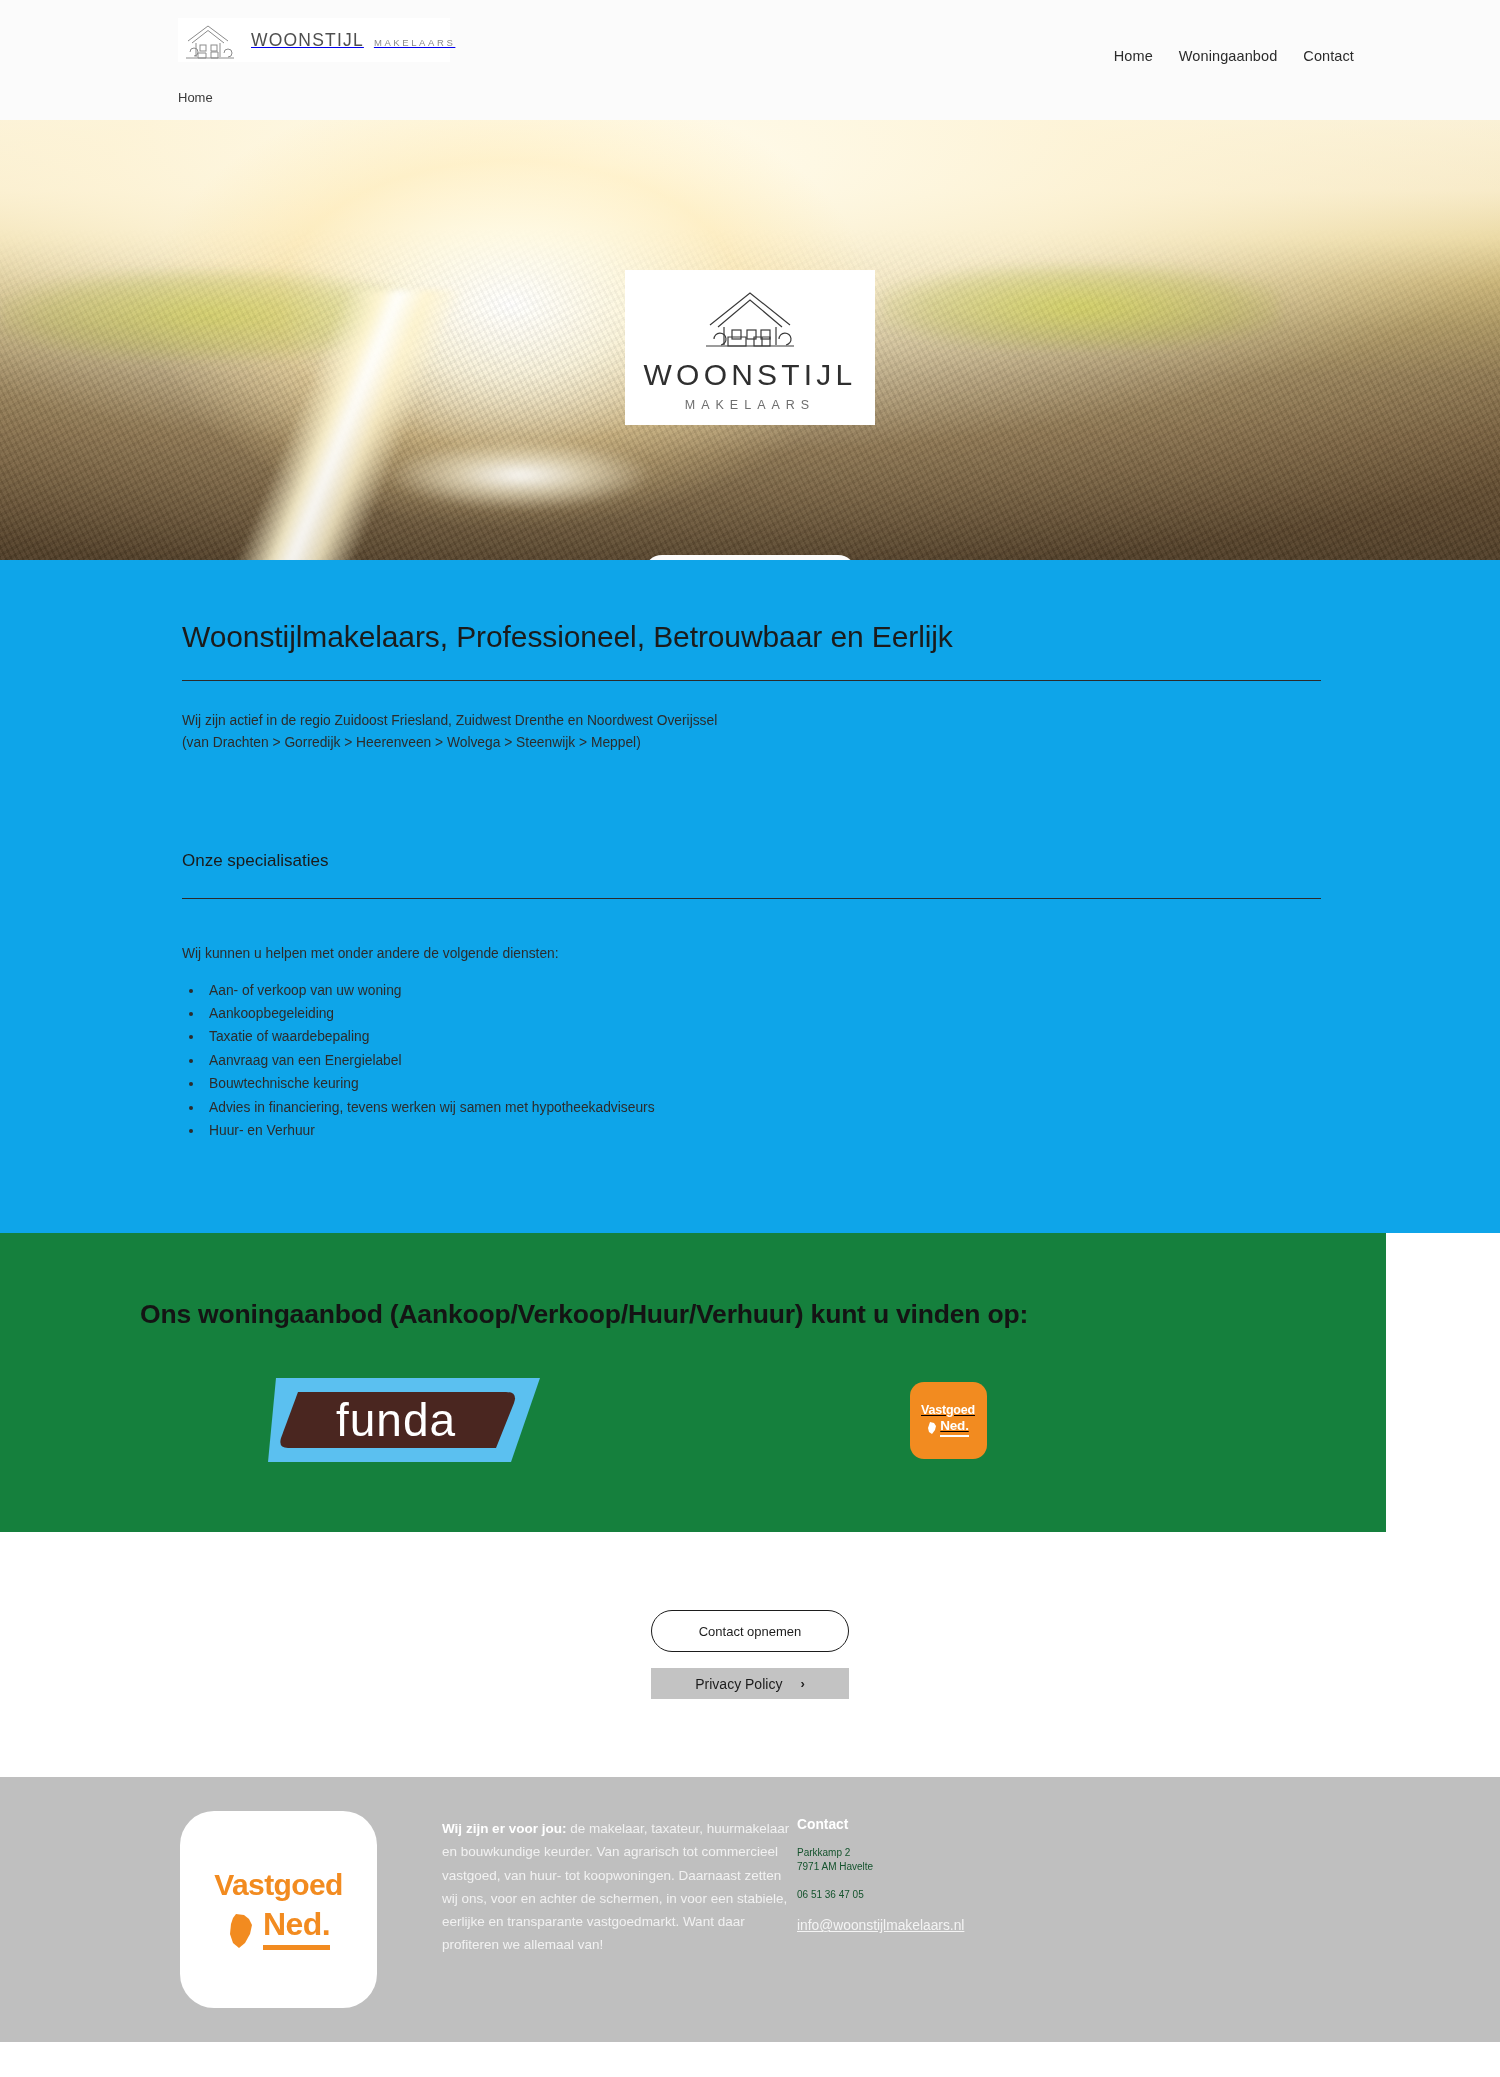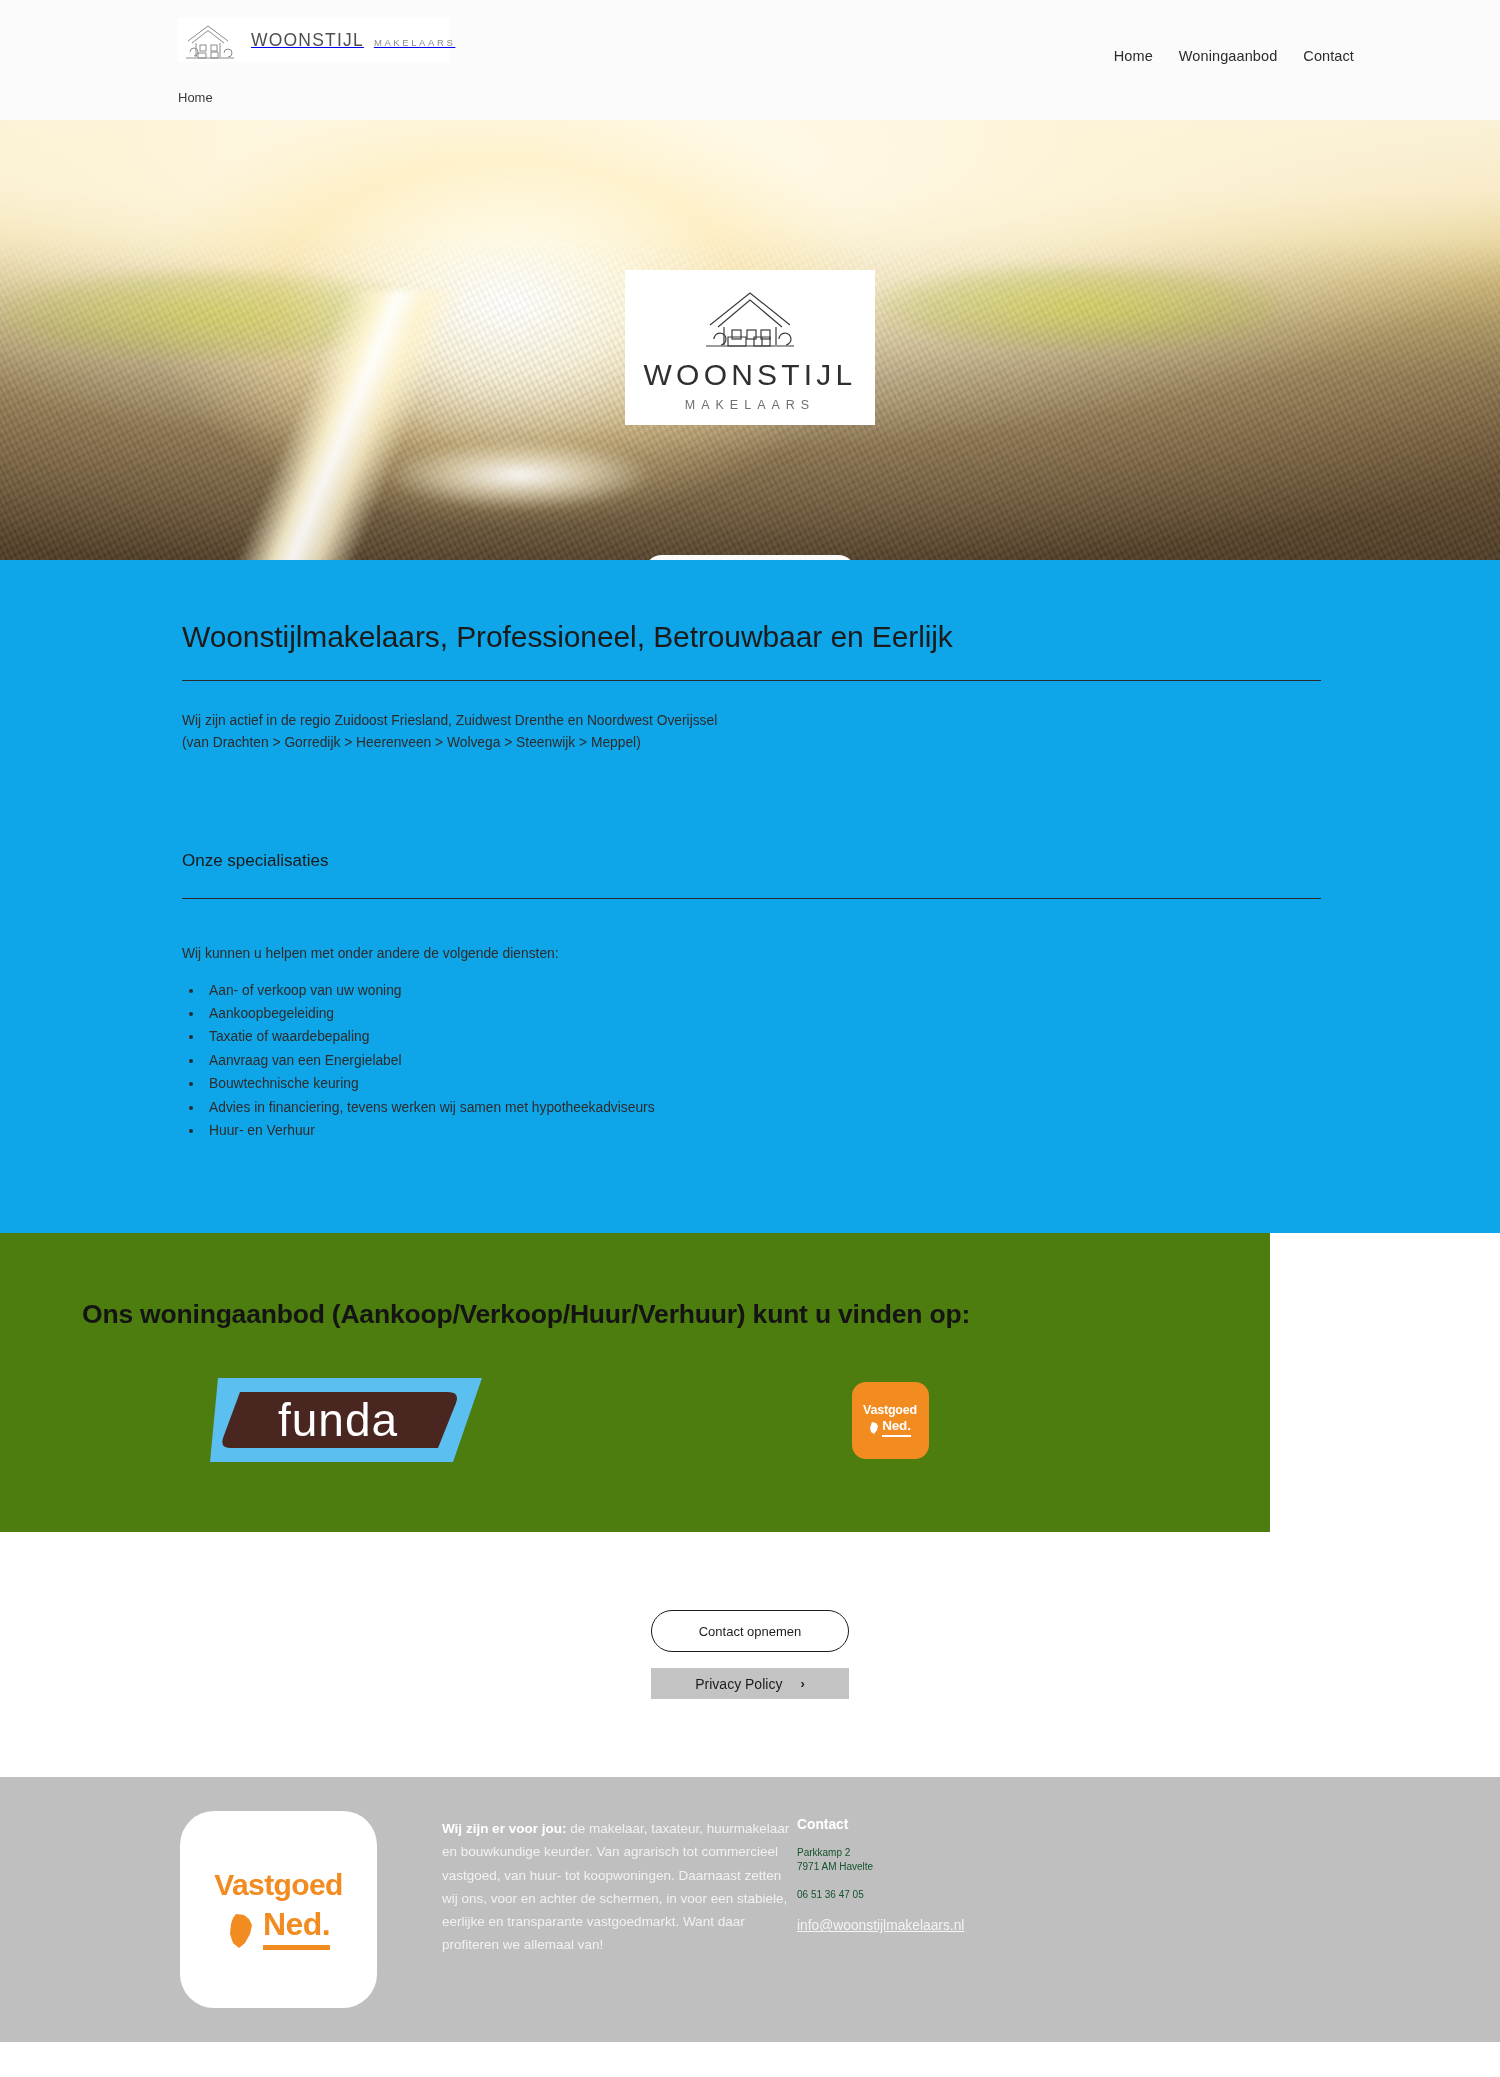--- a/index.html
+++ b/index.html
@@ -245,38 +245,39 @@
     font-size: 13.8px;
     color: #2c2c2c;
     line-height: 1.33;
     margin-bottom: 5px;
     padding-left: 5px;
   }
   .spec-spacer { height: 88px; }
 
   
   .aanbod-band {
-    width: 1270px;
-    background: #4d7c0f;
+    width: 1386px;
+    background: #15803d;
     padding-top: 66px;
     padding-left: 30px;
   }
   .h2-bold {
     font-size: 26.5px;
     font-weight: 700;
     color: #141414;
     letter-spacing: -0.2px;
   }
   .logo-row {
     width: 1140px;
     margin: 0 auto;
     margin-top: 40px;
     display: flex;
     align-items: center;
     padding-bottom: 62px;
+    text-decoration: underline;
   }
   .logo-slot-a { width: 540px; display: flex; justify-content: center; }
   .logo-slot-b { width: 540px; display: flex; justify-content: center; }
 
   .funda-logo { width: 280px; height: 100px; display:block; }
   .vgn-logo {
     width: 77px; height: 77px;
     background: #f28b20;
     border-radius: 14px;
     display: flex;

